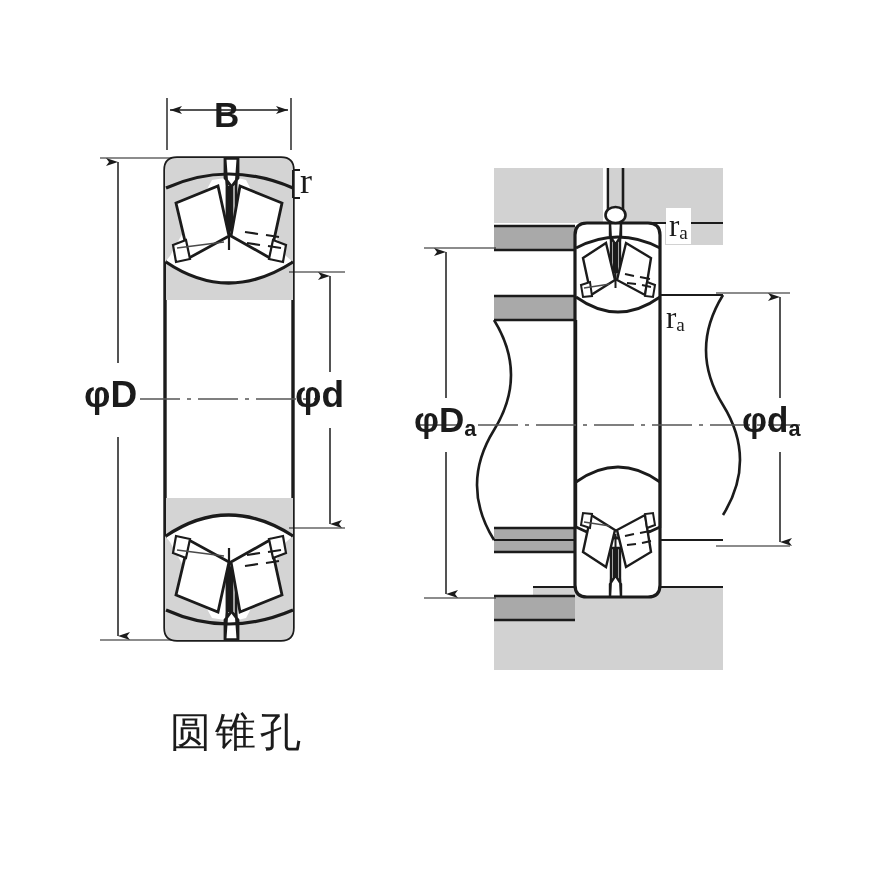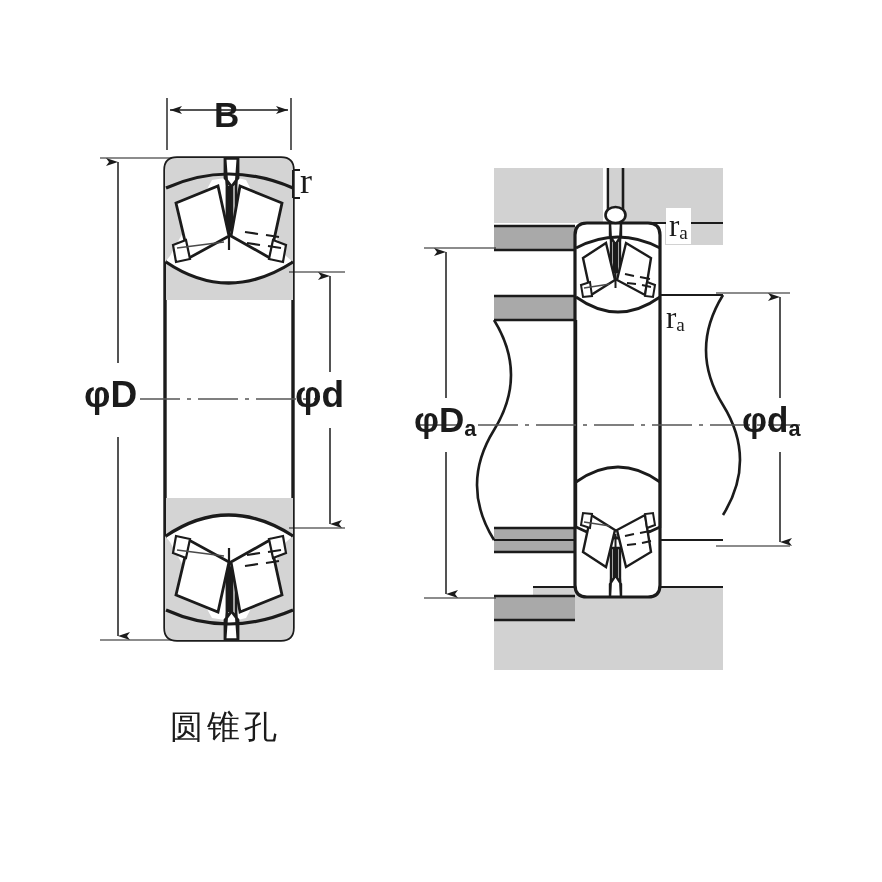--- a/index.html
+++ b/index.html
@@ -246,15 +246,15 @@
   </div>
 
   <div class="lbl lbl-serif" style="left:666px;top:208px;font-size:31px;background:#ffffff;padding:0 3px;">
     <span>r</span><span class="sub">a</span>
   </div>
 
   <div class="lbl lbl-serif" style="left:666px;top:300px;font-size:31px;">
     <span>r</span><span class="sub">a</span>
   </div>
 
-  <div class="lbl cn" style="left:170px;top:705px;font-size:33px;letter-spacing:4px;">圆锥孔</div>
+  <div class="lbl cn" style="left:170px;top:705px;font-size:41px;letter-spacing:4px;">圆锥孔</div>
 
 </div>
 
 </body></html>

